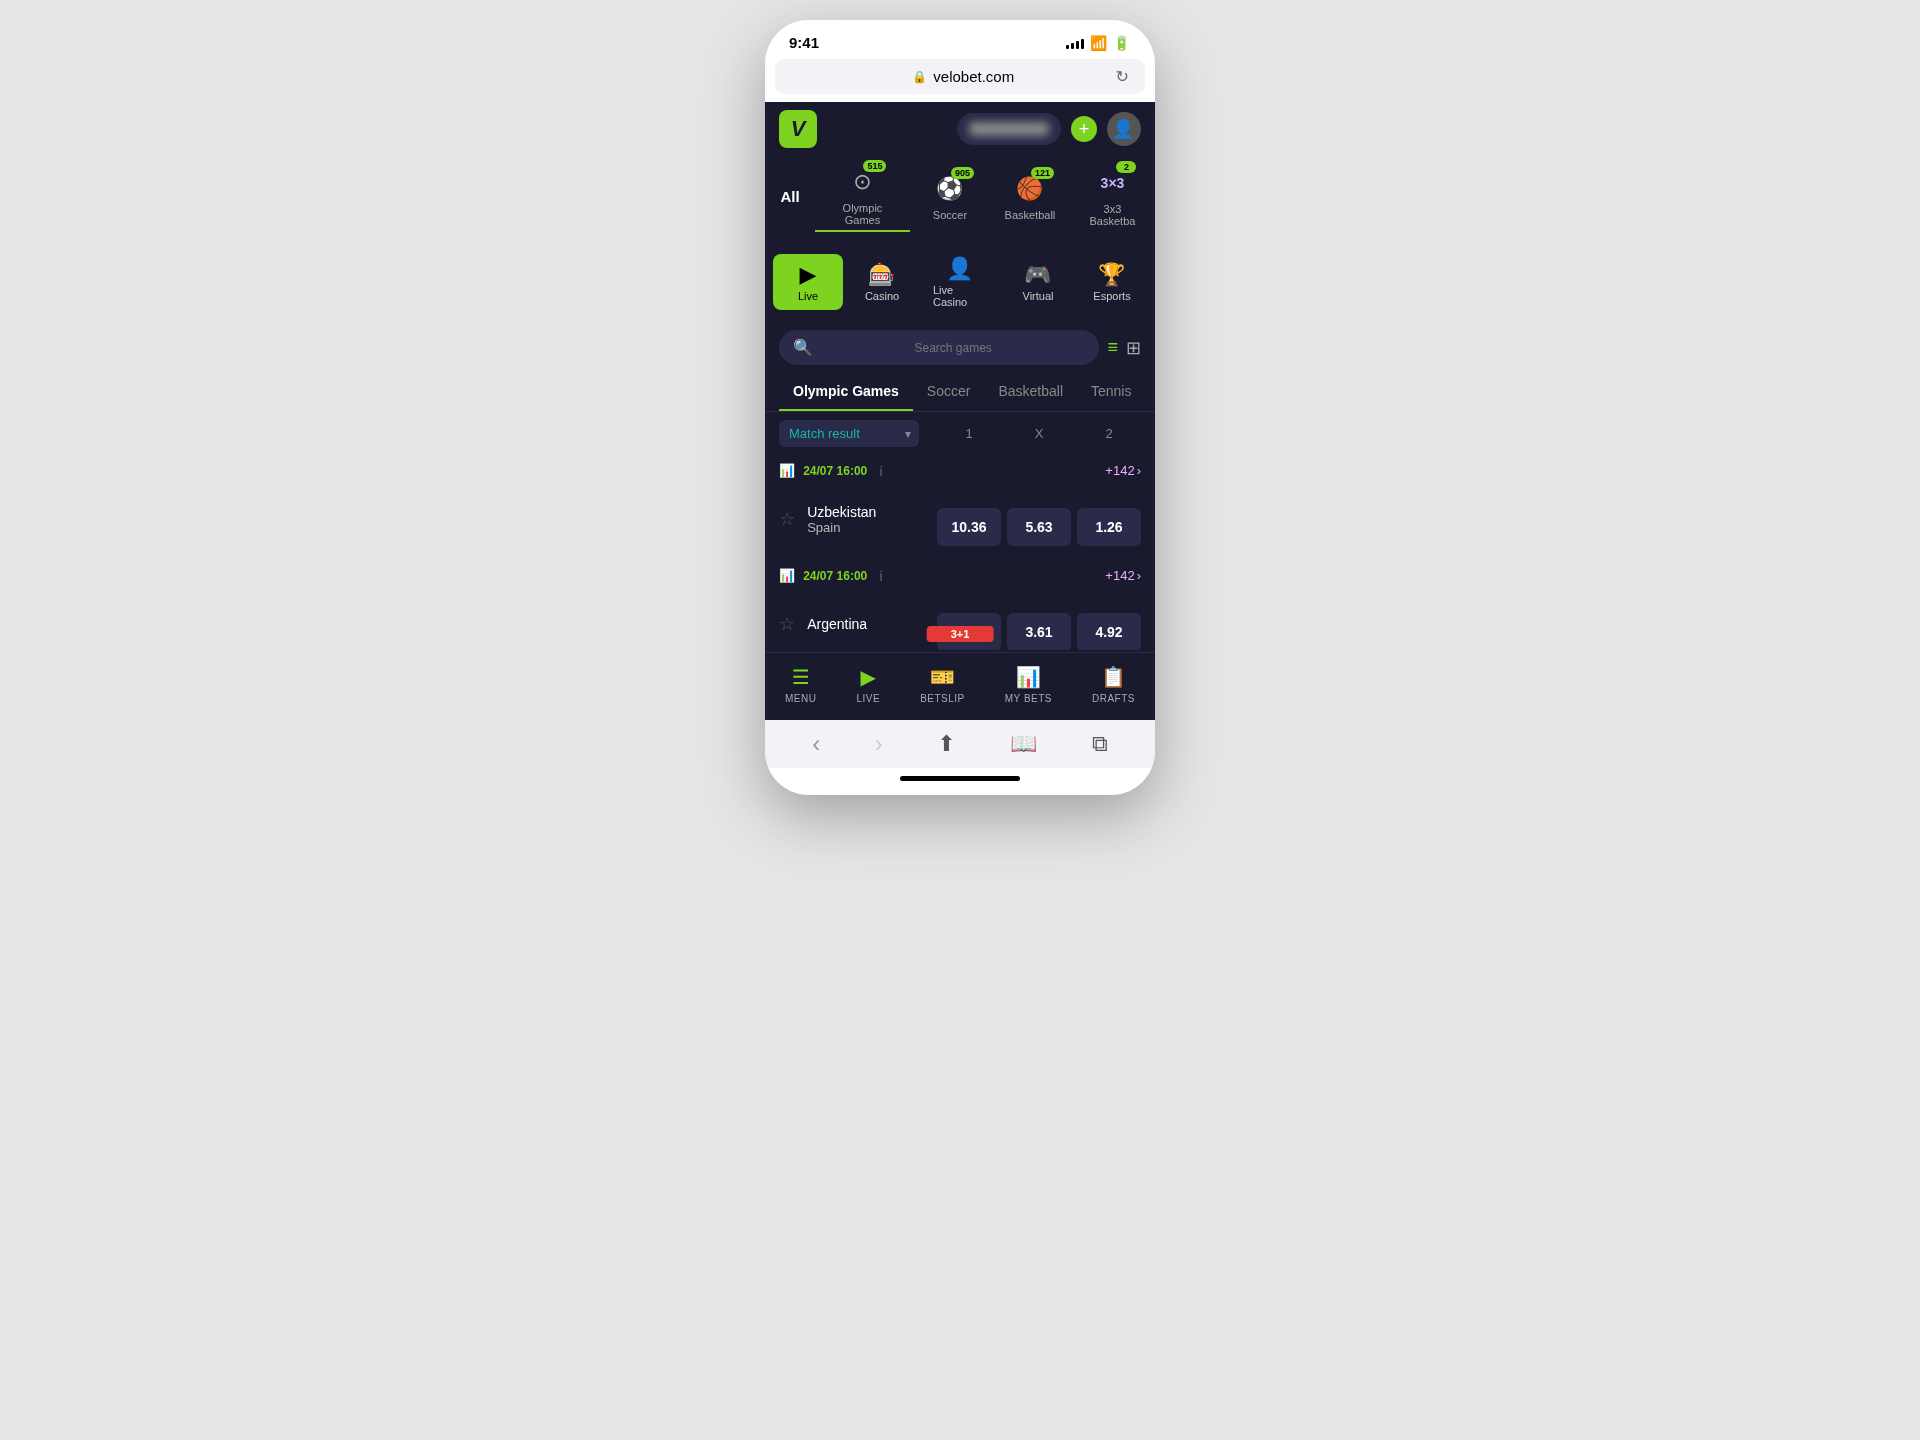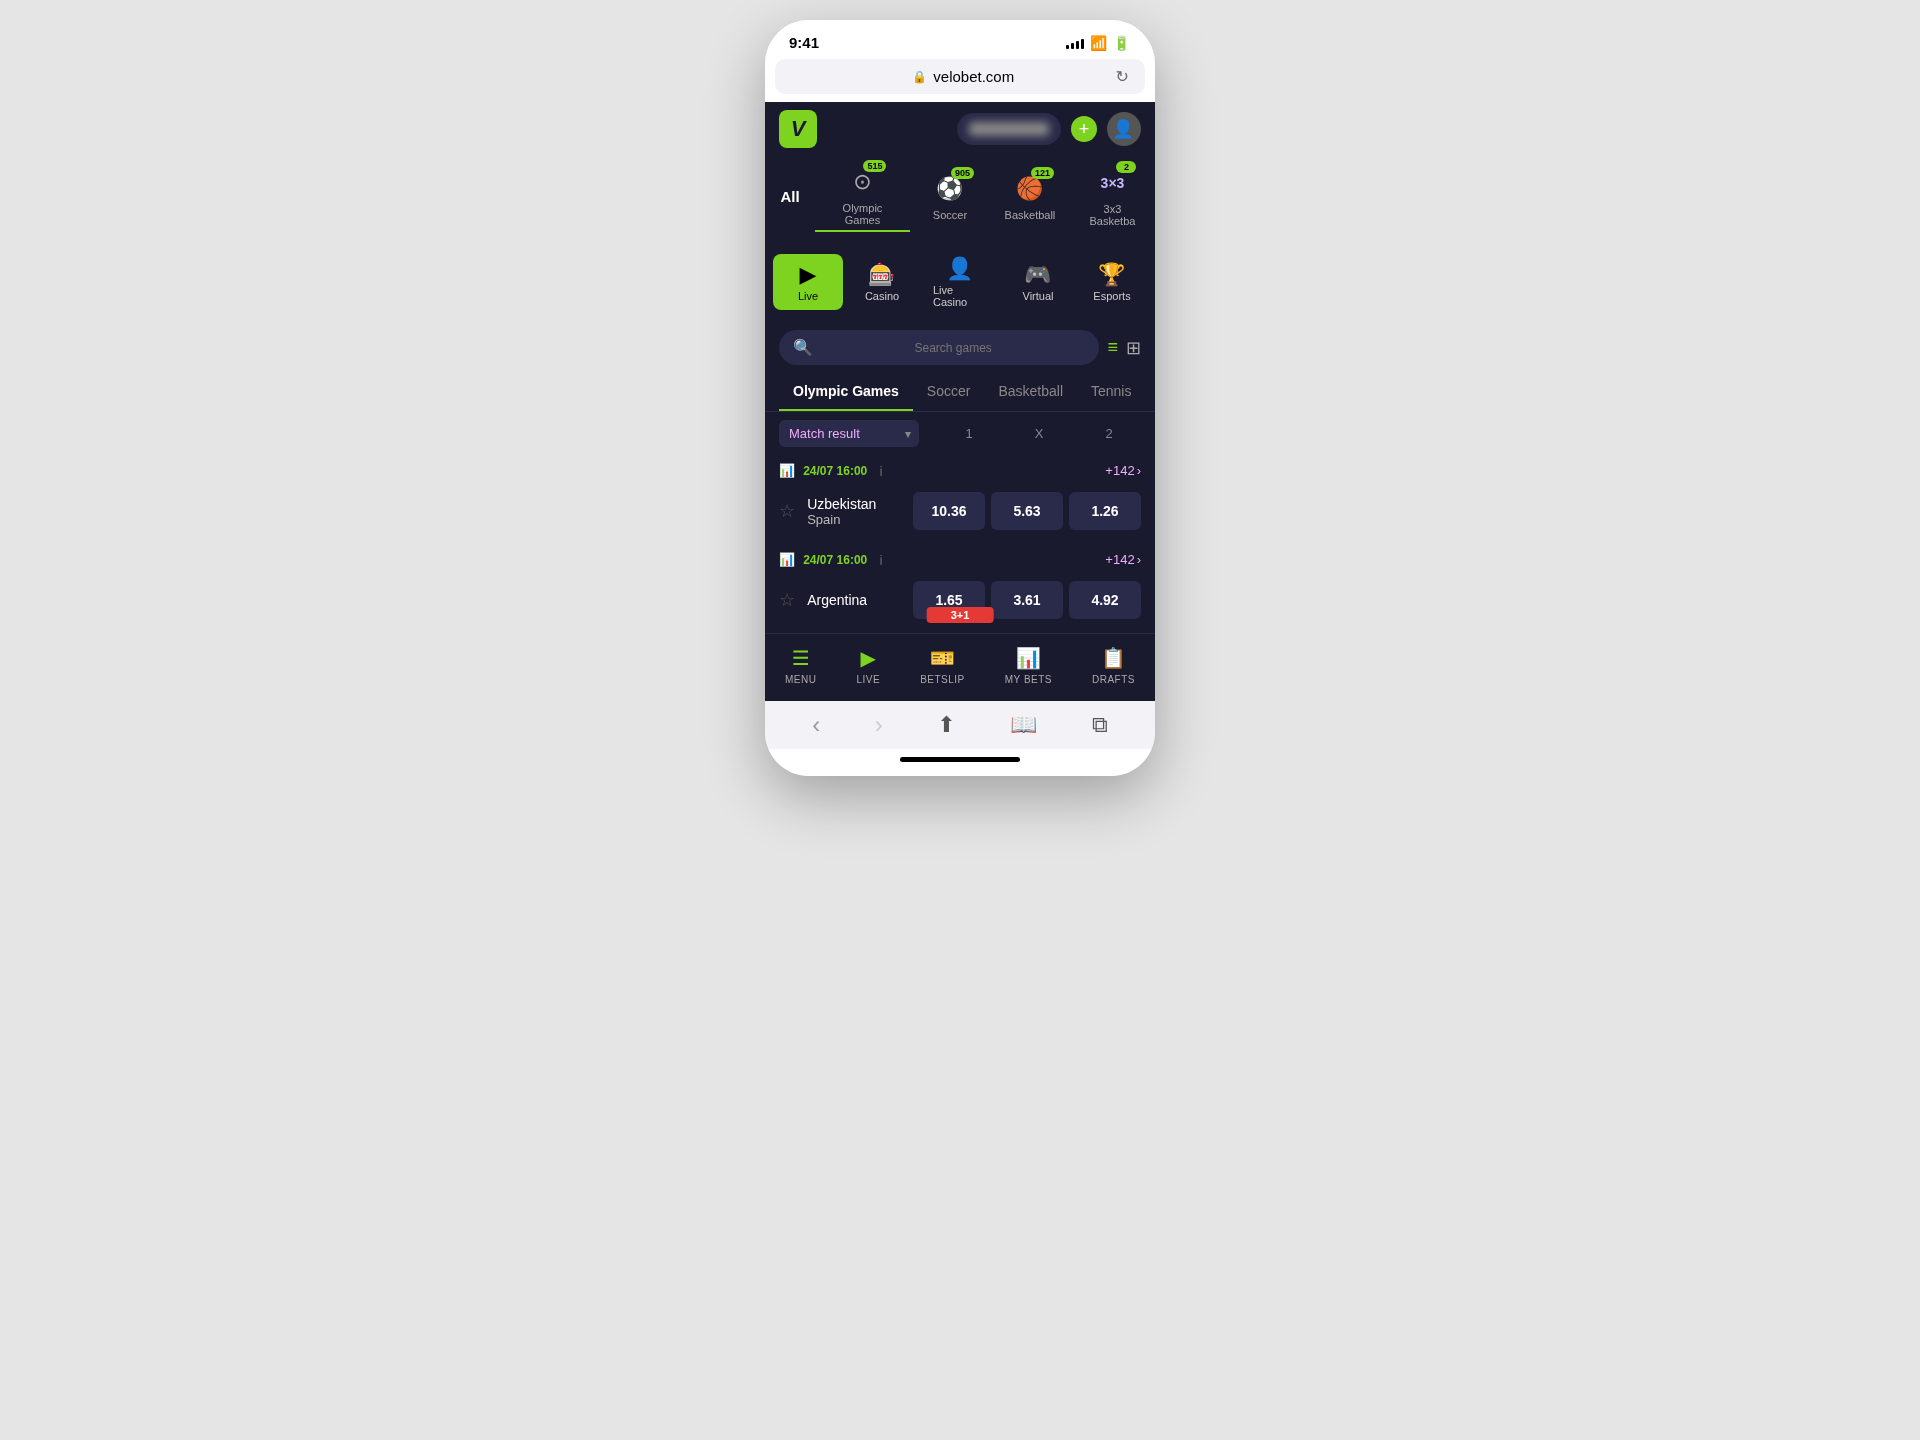--- a/index.html
+++ b/index.html
@@ -347,21 +347,21 @@
     
     .bet-header-row {
       display: flex;
       align-items: center;
       padding: 8px 14px;
       background: #1a1a2e;
     }
     .bet-select {
       background: #2a2a4a;
       border: none;
-      color: #f0abfc;
+      color: #14b8a6;
       font-size: 13px;
       padding: 6px 10px;
       border-radius: 6px;
       appearance: none;
       -webkit-appearance: none;
       cursor: pointer;
       display: flex;
       align-items: center;
       gap: 6px;
       min-width: 140px;
@@ -447,25 +447,26 @@
     .odds-btns {
       display: flex;
       gap: 6px;
     }
     .odds-btn {
       background: #2a2a4a;
       border: none;
       color: #fff;
       font-size: 14px;
       font-weight: 600;
-      width: 72px;
+      width: 64px;
       height: 38px;
       border-radius: 6px;
       cursor: pointer;
       text-align: center;
+      margin-top: 16px;
     }
     
     .match-partial {
       position: relative;
     }
     .betslip-notification {
       position: absolute;
       bottom: 8px;
       left: 50%;
       transform: translateX(-50%);

